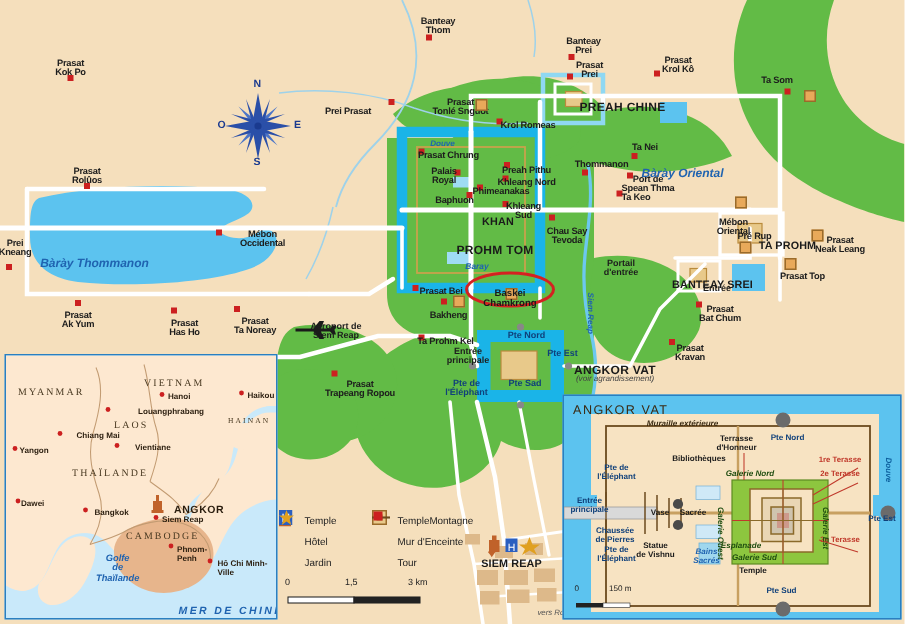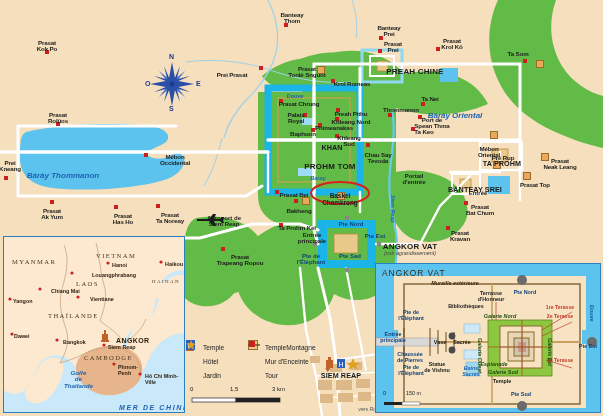--- a/index.html
+++ b/index.html
@@ -282,21 +282,21 @@
       <div class="lbl water-lbl" style="left: 63px; top: 172px;;font-size:8px;transform:translateX(-50%);">Bàrày Thommanon</div>
       <div class="lbl water-lbl" style="left: 455px; top: 112px;;font-size:8px;transform:translateX(-50%);">Bàrày Oriental</div>
       <div class="lbl water-lbl" style="left: 295px; top: 94px;;font-size:5.4px;transform:translateX(-50%);">Douve</div>
       <div class="lbl water-lbl" style="left: 318px; top: 176px;;font-size:5.6px;transform:translateX(-50%);">Baray</div>
       <div class="lbl water-lbl" style="left: 392px; top: 195px;;font-size:5.4px;transform:translateX(-50%);writing-mode:vertical-rl;">Siem Reap</div>
     </div>
   <div id="major-layer">
       <div class="lbl major" style="left: 330px; top: 163px;;transform:translateX(-50%);">PROHM TOM</div>
       <div class="lbl major" style="left: 410px; top: 243px;;transform:translateX(-50%);">ANGKOR VAT</div>
       <div class="lbl major" style="left: 415px; top: 68px;;transform:translateX(-50%);">PREAH CHINE</div>
-      <div class="lbl major2" style="left: 502px; top: 160px;;transform:translateX(-50%);">TA PROHM</div>
+      <div class="lbl major2" style="left: 525px; top: 160px;;transform:translateX(-50%);">TA PROHM</div>
       <div class="lbl major2" style="left: 455px; top: 186px;;transform:translateX(-50%);padding-left:40px;">BANTEAY SREI</div>
       <div class="lbl major2" style="left: 332px; top: 144px;;transform:translateX(-50%);">KHAN</div>
       <div class="lbl major2" style="left: 341px; top: 372px;;transform:translateX(-50%);">SIEM REAP</div>
     </div>
   <div id="annot-layer">
       <div class="lbl " style="left: 340px; top: 193px;;transform:translateX(-50%);font-size:6px;text-align:center;color:#1a1a1a;font-size:6.4px;">Baskei<br>Chamkrong</div>
       <div class="lbl " style="left: 224px; top: 215px;;transform:translateX(-50%);font-size:6px;text-align:center;">Aéroport de<br>Siem Reap</div>
       <div class="lbl " style="left: 312px; top: 232px;;transform:translateX(-50%);font-size:6px;text-align:center;">Entrée<br>principale</div>
       <div class="lbl " style="left: 311px; top: 253px;;transform:translateX(-50%);font-size:6px;text-align:center;color:#10407a;">Pte de<br>l'Éléphant</div>
       <div class="lbl " style="left: 351px; top: 221px;;transform:translateX(-50%);font-size:6px;text-align:center;color:#10407a;">Pte Nord</div>

